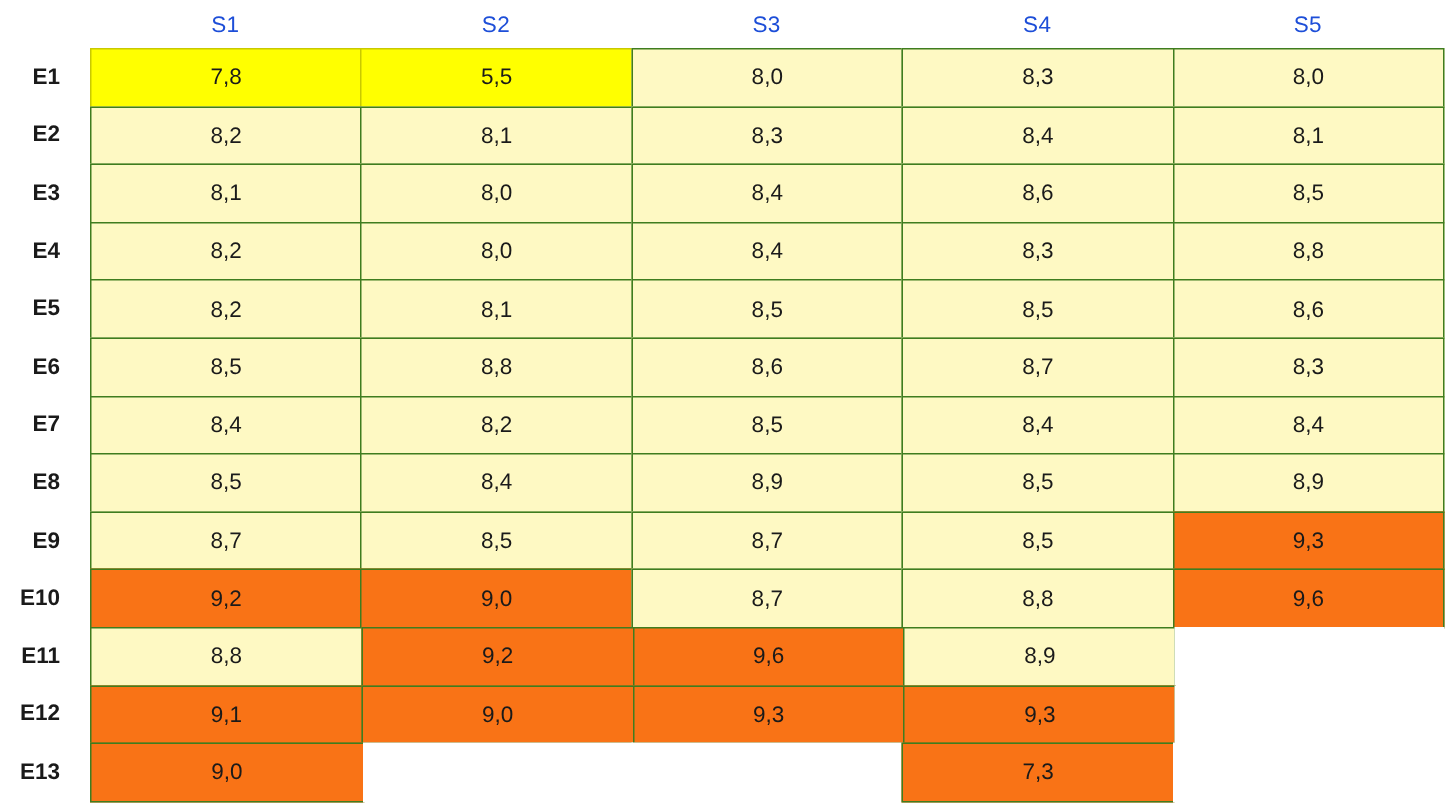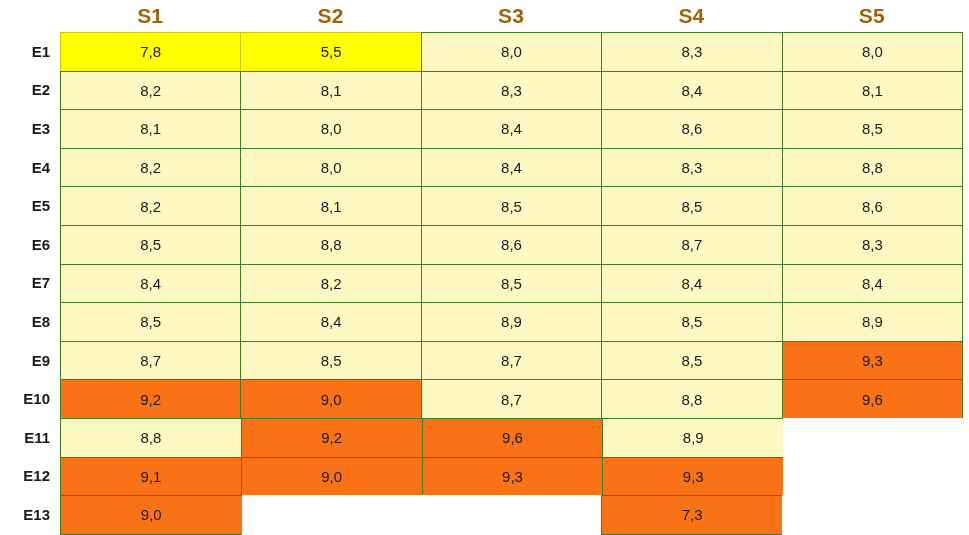--- a/index.html
+++ b/index.html
@@ -28,39 +28,39 @@
     top: 0px;
     width: 902px;
     height: 32px;
     display: flex;
   }
   .col-header {
     flex: 1 1 0;
     display: flex;
     align-items: center;
     justify-content: center;
-    font-size: 21px;
-    font-weight: bold;
-    color: #a16207;
+    font-size: 15px;
+    font-weight: normal;
+    color: #1d4ed8;
     letter-spacing: 0.2px;
   }
 
   
   #row-label-col {
     position: absolute;
     left: 0px;
     top: 32px;
     width: 60px;
   }
   .row-label {
     height: 38.6px;
     display: flex;
     align-items: center;
     justify-content: flex-end;
-    padding-right: 10px;
+    padding-right: 20px;
     box-sizing: border-box;
     font-size: 15px;
     font-weight: bold;
     color: #1a1a1a;
   }
 
   
   #grid-body {
     position: absolute;
     left: 60px;

